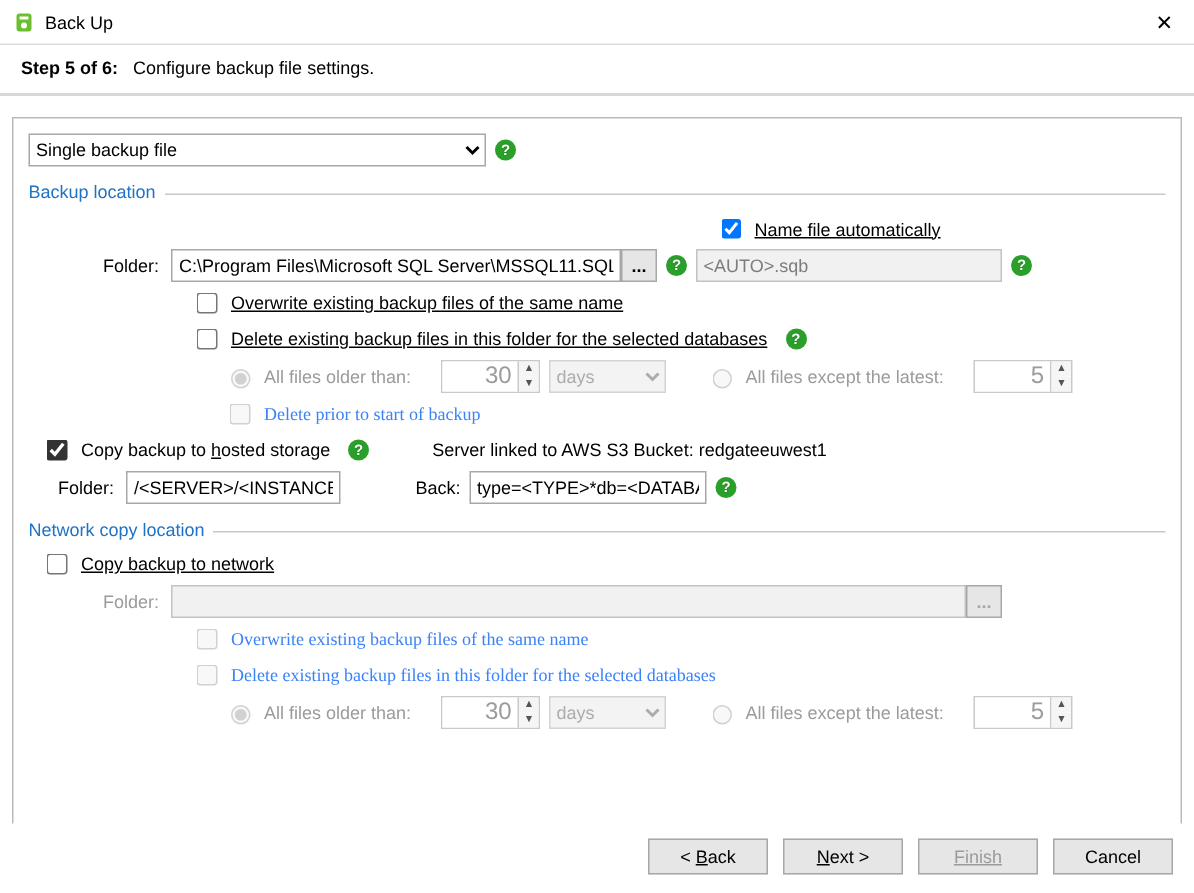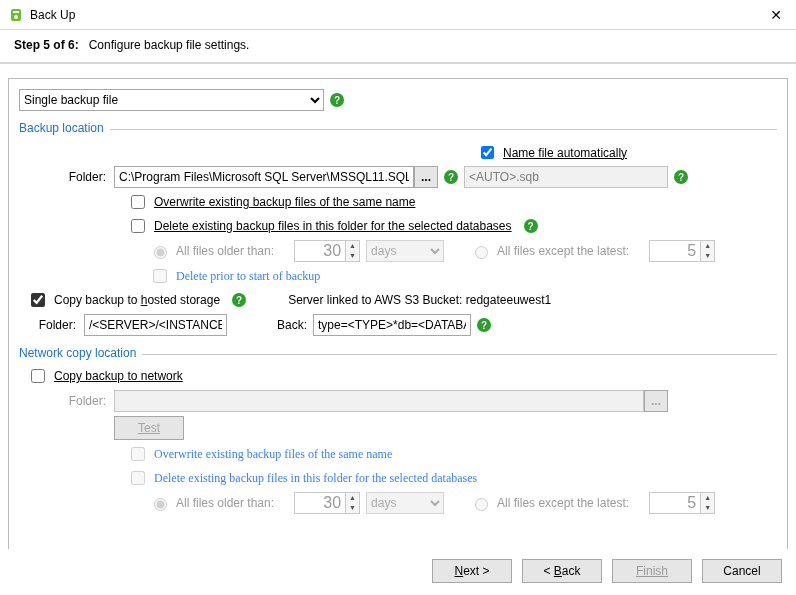--- a/index.html
+++ b/index.html
@@ -225,24 +225,20 @@
   <div class="chk" style="margin-left:8px;">
     <input type="checkbox" style="">
     <label><span class="underline">Copy backup to network</span></label>
   </div>
 
   <div class="form-row">
     <span class="rlabel disabled">Folder:</span>
     <input type="text" class="net-folder" disabled="" value="" style="">
     <button class="btn-small" disabled="">...</button>
   </div>
-  <div class="form-row">
-    <span class="rlabel"></span>
-    <button class="btn" disabled="" style="width:70px;"><span class="underline">Test</span></button>
-  </div>
 
   <div class="chk disabled" style="margin-left:108px;">
     <input type="checkbox" disabled="" style="">
     <span>Overwrite existing backup files of the same name</span>
   </div>
   <div class="chk disabled" style="margin-left:108px;">
     <input type="checkbox" disabled="" style="">
     <span>Delete existing backup files in this folder for the selected databases</span>
   </div>
 
@@ -269,17 +265,17 @@
       <span class="spin-btns">
           <div>▲</div>
           <div>▼</div>
         </span>
     </span>
   </div>
 
 </div>
 
 <div class="footer">
+  <button>&lt; <span class="underline">B</span>ack</button>
   <button><span class="underline">N</span>ext &gt;</button>
-  <button>&lt; <span class="underline">B</span>ack</button>
   <button disabled=""><span class="underline">Finish</span></button>
   <button>Cancel</button>
 </div>
 
 </body></html>

